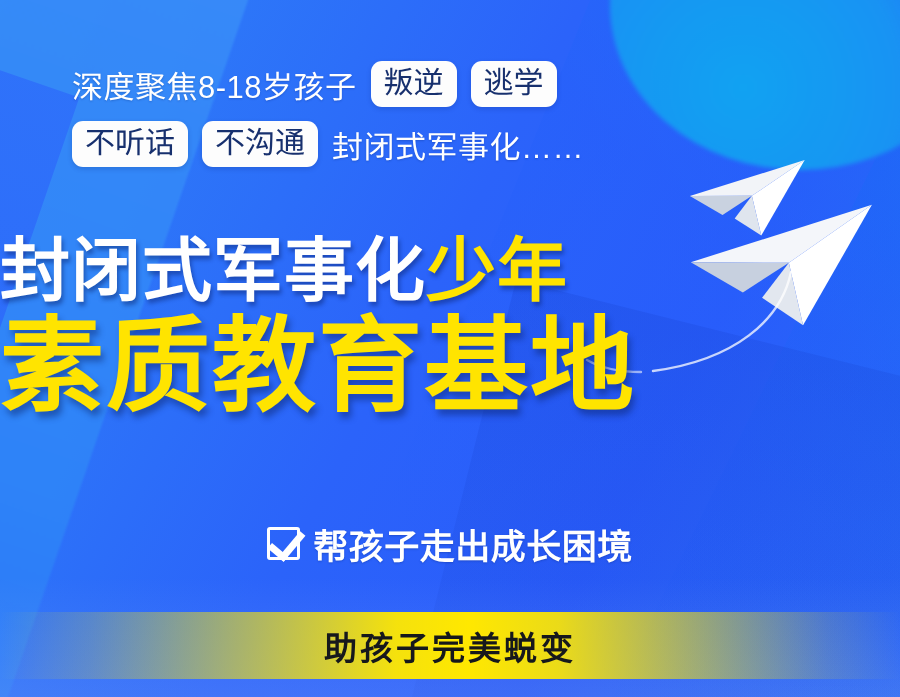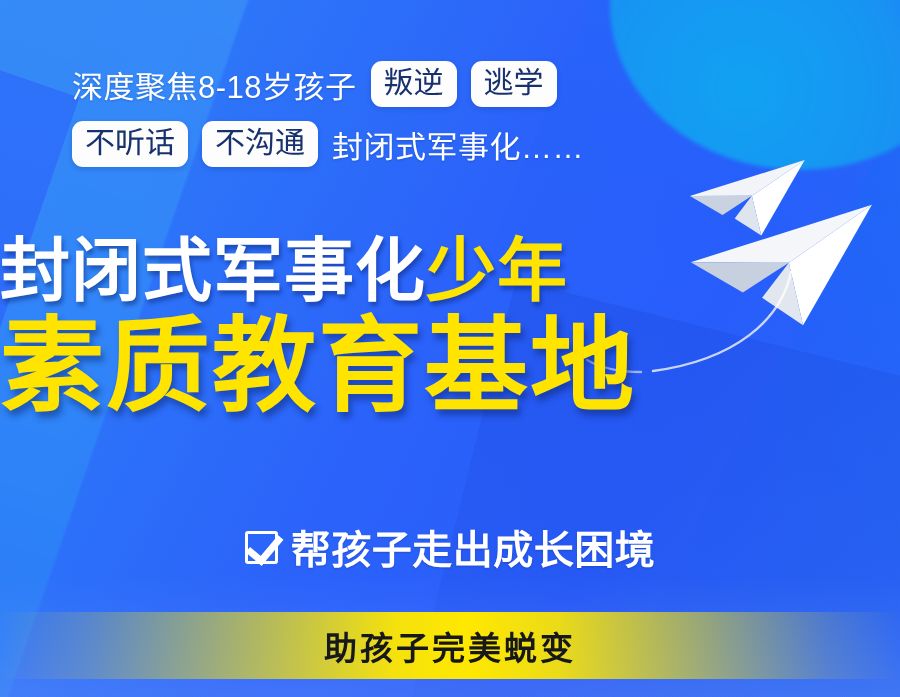--- a/index.html
+++ b/index.html
@@ -213,21 +213,21 @@
     left: 6px;
     top: -5px;
     width: 14px;
     height: 27px;
     border-right: 7px solid #ffffff;
     border-bottom: 7px solid #ffffff;
     transform: rotate(40deg);
   }
   .benefit-label {
     color: #ffffff;
-    font-size: 40px;
+    font-size: 35px;
     font-weight: 700;
     letter-spacing: .5px;
     white-space: nowrap;
     text-shadow: 0 1px 2px rgba(10,40,120,.3);
   }
 
   
   .bottom-band {
     position: absolute;
     left: 0; right: 0;

